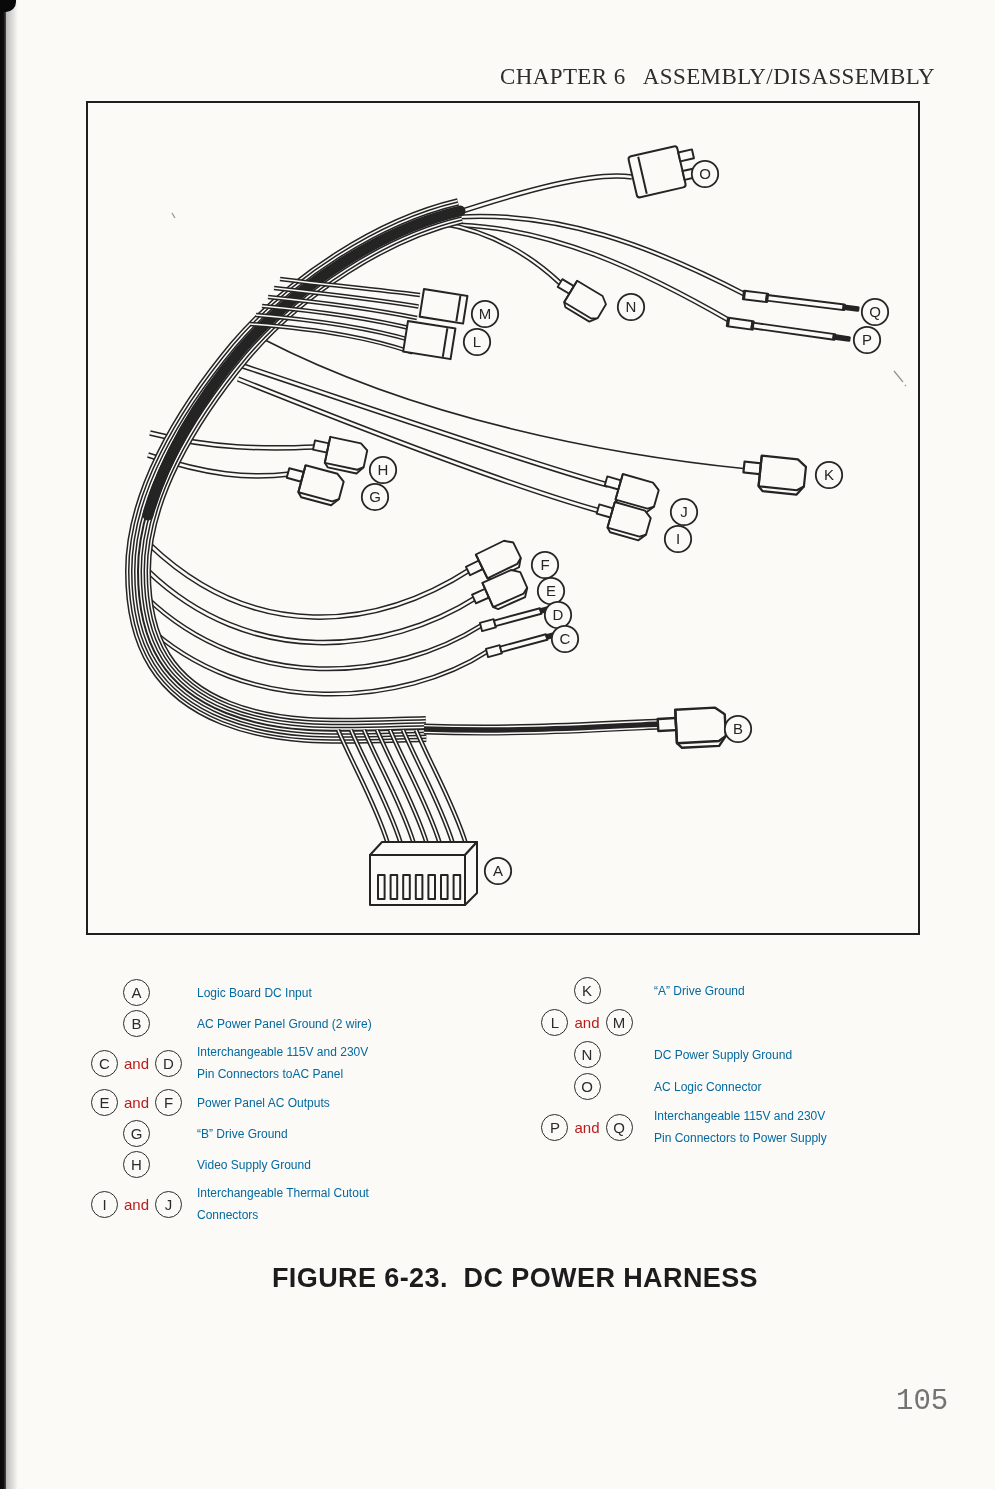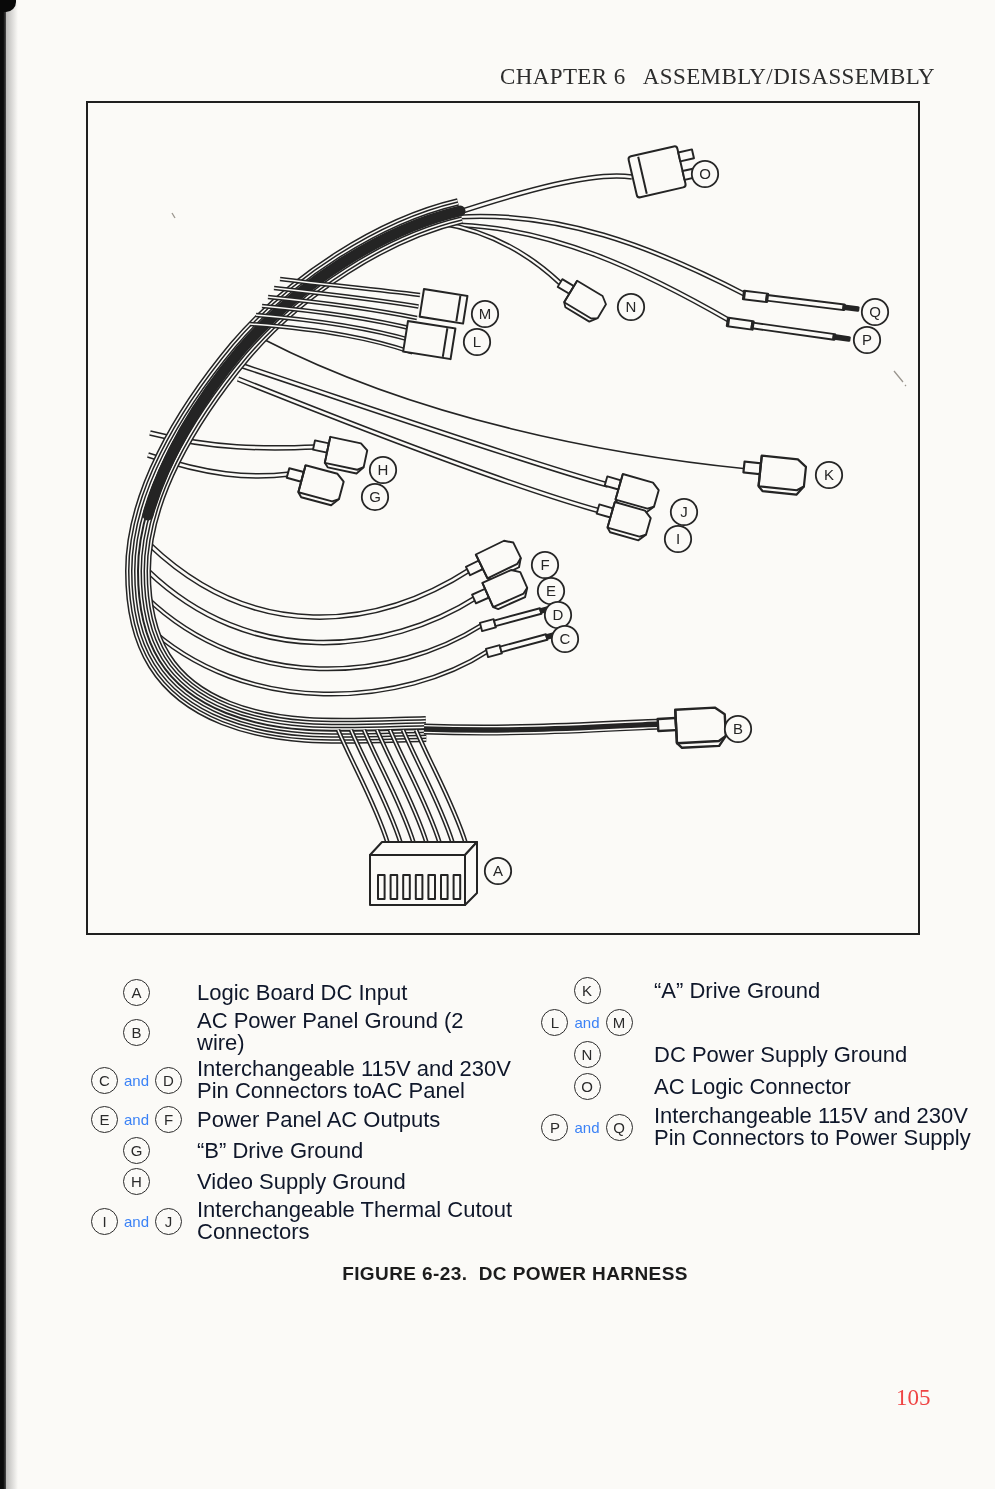--- a/index.html
+++ b/index.html
@@ -25,26 +25,26 @@
   .legend-col{position:absolute;display:flex;flex-direction:column;}
   #legend-left{left:84px;top:979px;width:430px;}
   #legend-right{left:528px;top:977px;width:450px;}
   .lrow{display:flex;align-items:center;margin-bottom:4px;}
   #legend-right .lrow{margin-bottom:5px;}
   .badges{width:105px;min-width:105px;display:flex;align-items:center;justify-content:center;gap:5px;}
   #legend-right .badges{width:118px;min-width:118px;}
   .circ{width:27px;height:27px;min-width:27px;border:1.8px solid #2b2b2b;border-radius:50%;
        display:flex;align-items:center;justify-content:center;font-size:15px;color:#2b2b2b;
        box-sizing:border-box;background:#fbfaf7;}
-  .andw{font-size:15px;color:#3b82f6;padding:0 1px;}
-  .desc{font-size:22px;line-height:22px;color:#0f172a;white-space:pre-line;padding-left:8px;}
+  .andw{font-size:15px;color:#b91c1c;padding:0 1px;}
+  .desc{font-size:12px;line-height:22px;color:#0369a1;white-space:pre-line;padding-left:8px;}
   .caption{position:absolute;left:35px;top:1263px;width:960px;text-align:center;
-       font-size:19px;font-weight:bold;color:#1c1c1c;letter-spacing:.4px;white-space:pre;}
-  .pageno{position:absolute;left:896px;top:1385px;font-family:Liberation Serif, serif;
-       font-size:23px;color:#ef4444;}
+       font-size:27px;font-weight:bold;color:#1c1c1c;letter-spacing:.4px;white-space:pre;}
+  .pageno{position:absolute;left:896px;top:1385px;font-family:Liberation Mono, monospace;
+       font-size:29px;color:#737373;}
 </style>
 </head>
 <body>
 
 <div class="scan-edge-left"></div>
 <div class="scan-edge-fade"></div>
 <div class="scan-corner"></div>
 
 <div class="header">CHAPTER 6   ASSEMBLY/DISASSEMBLY</div>
 

